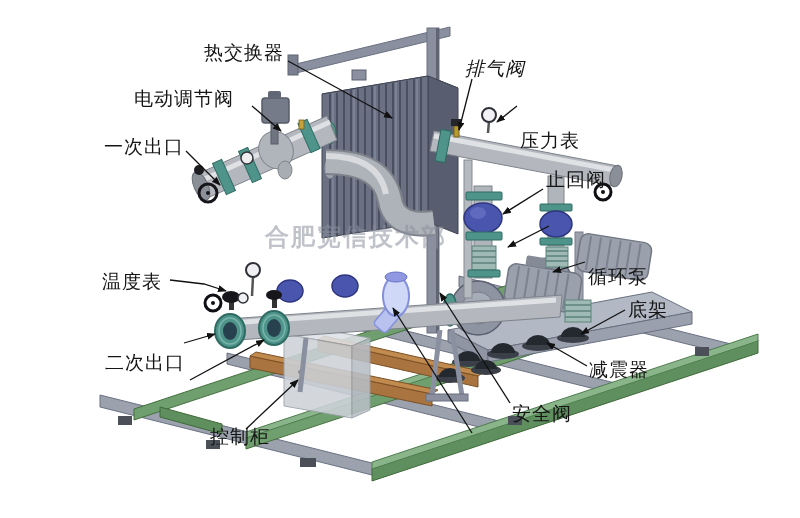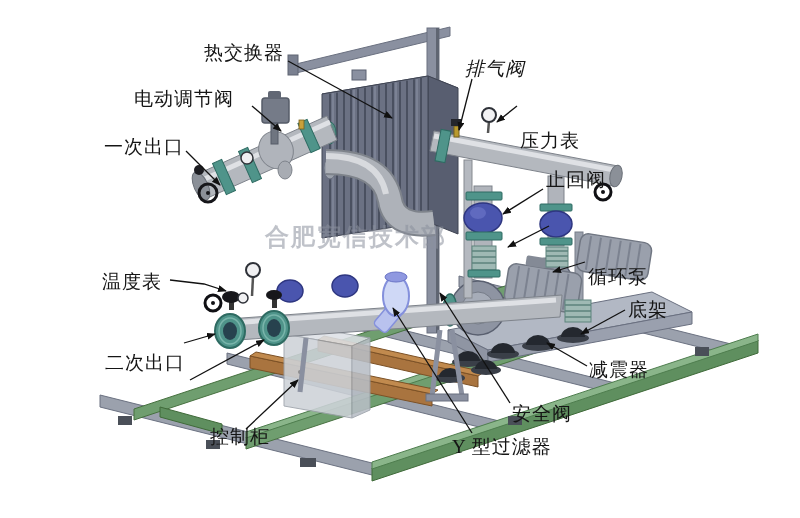--- a/index.html
+++ b/index.html
@@ -315,14 +315,13 @@
   <div class="lbl" style="left:465px;top:56px;font-style:italic;">排气阀</div>
   <div class="lbl" style="left:520px;top:85px;margin-top:43px;">压力表</div>
   <div class="lbl" style="left:546px;top:167px;">止回阀</div>
   <div class="lbl" style="left:588px;top:244px;margin-top:20px;">循环泵</div>
   <div class="lbl" style="left:628px;top:297px;">底架</div>
   <div class="lbl" style="left:589px;top:357px;">减震器</div>
   <div class="lbl" style="left:102px;top:269px;">温度表</div>
   <div class="lbl" style="left:105px;top:350px;">二次出口</div>
   <div class="lbl" style="left:178px;top:424px;margin-left:32px;">控制柜</div>
   <div class="lbl" style="left:512px;top:401px;">安全阀</div>
-  <div class="lbl" style="left:452px;top:434px;">Y 型过滤器</div>
 </div>
 
 </body></html>

